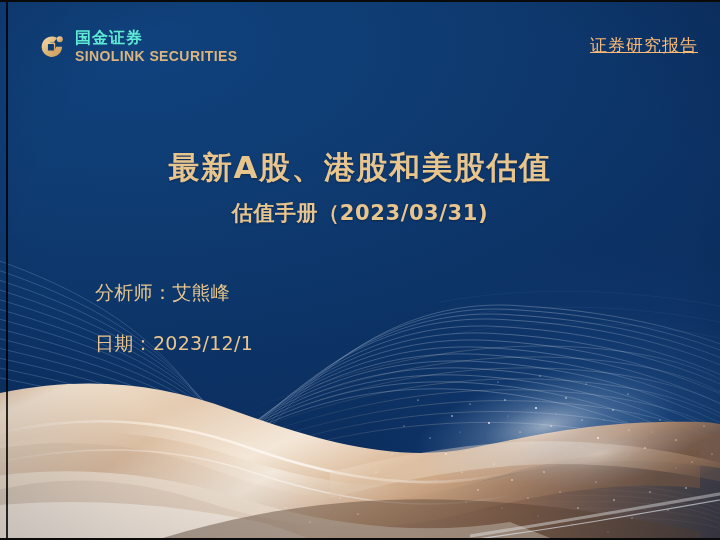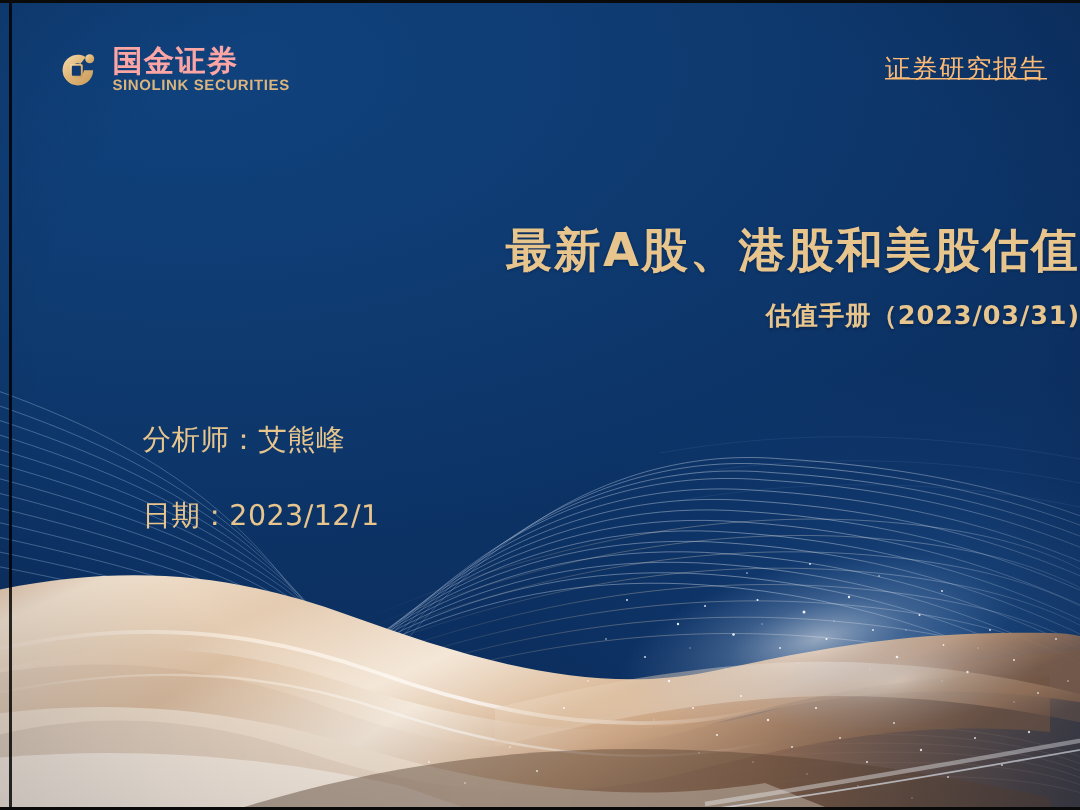--- a/index.html
+++ b/index.html
@@ -85,28 +85,28 @@
     position: relative;
     flex: 0 0 auto;
   }
   .brand-text {
     display: flex;
     flex-direction: column;
     justify-content: center;
     line-height: 1;
   }
   .brand-cn {
-    font-size: 20px;
+    font-size: 16px;
     font-weight: bold;
     letter-spacing: 1px;
-    color: #fca5a5;
+    color: #5eead4;
     font-family: "DejaVu Sans", "Liberation Sans", sans-serif;
   }
   .brand-en {
-    font-size: 10px;
+    font-size: 14px;
     font-weight: bold;
     letter-spacing: 0.4px;
     color: #dcb47d;
     margin-top: 3px;
     font-family: "Liberation Sans", sans-serif;
   }
   .header-tag {
     position: absolute;
     right: 22px;
     top: 32px;
@@ -115,35 +115,35 @@
     letter-spacing: 1px;
     font-family: "DejaVu Sans", "Liberation Sans", sans-serif;
     text-decoration: underline;
   }
 
   
   .title-block {
     position: absolute;
     left: 0; right: 0;
     top: 148px;
-    text-align: right;
+    text-align: center;
     z-index: 20;
   }
   .main-title {
     font-size: 31px;
     font-weight: bold;
     color: #e8c58c;
     letter-spacing: 1.5px;
     line-height: 1.15;
     font-family: "DejaVu Sans", "Liberation Sans", sans-serif;
     text-shadow: 0 1px 2px rgba(0,20,50,0.45);
   }
   .sub-title {
     margin-top: 13px;
-    font-size: 17px;
+    font-size: 21px;
     font-weight: bold;
     color: #e8c58c;
     letter-spacing: 0.6px;
     font-family: "DejaVu Sans", "Liberation Sans", sans-serif;
     text-shadow: 0 1px 2px rgba(0,20,50,0.45);
   }
 
   
   .meta-block {
     position: absolute;

